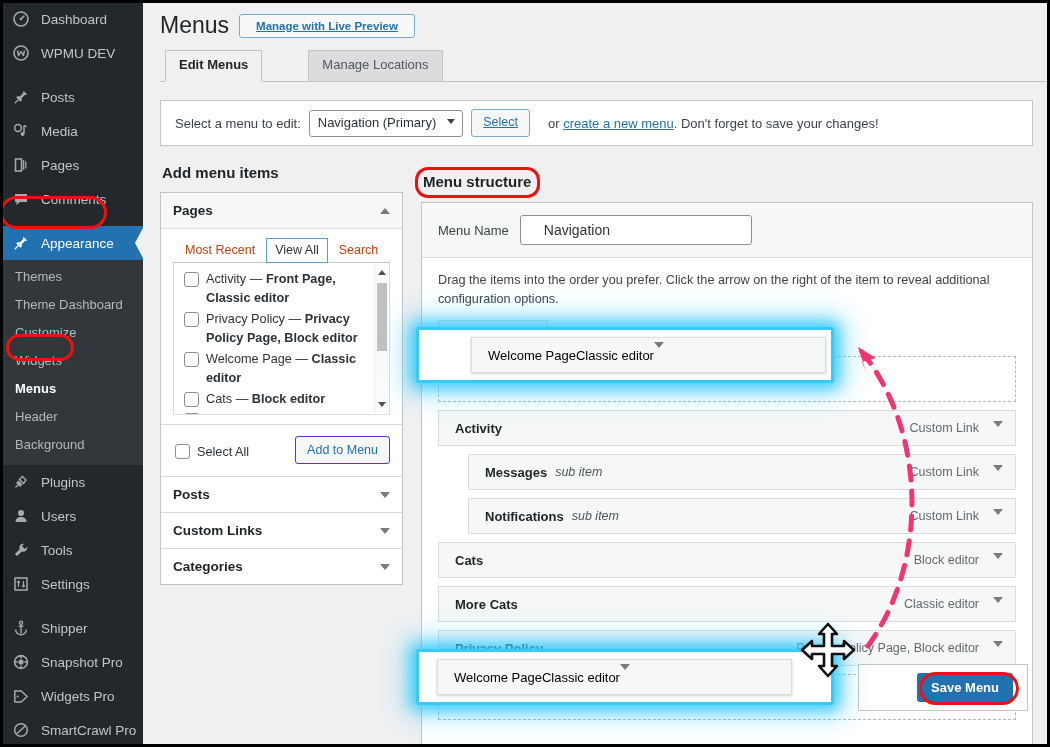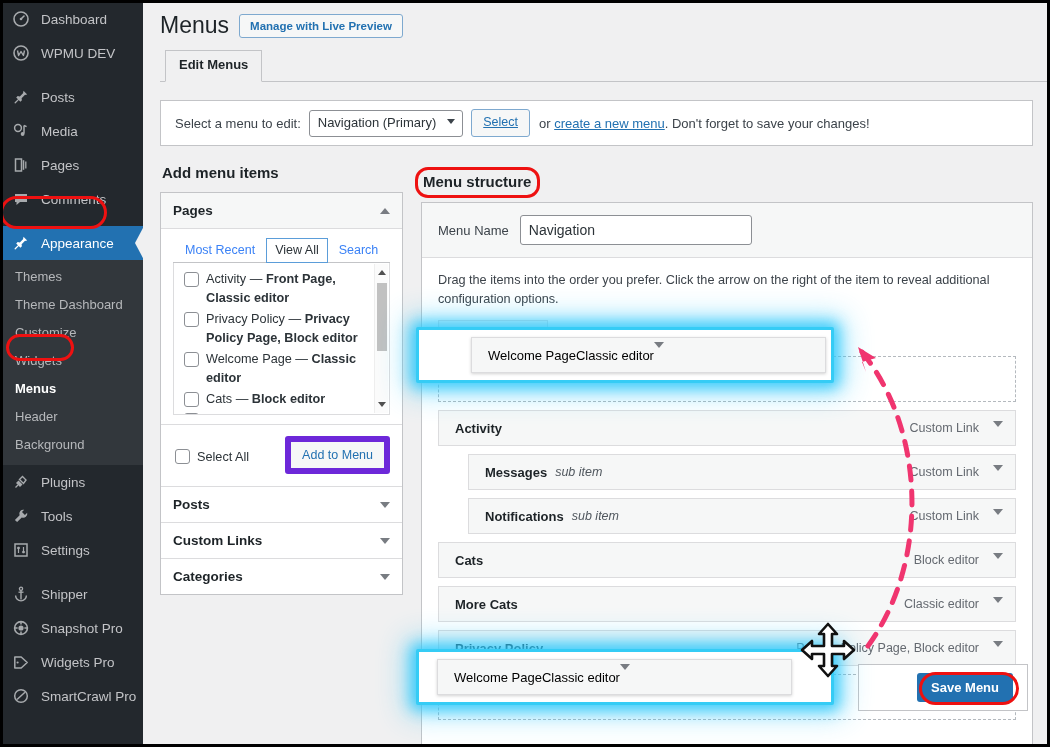--- a/index.html
+++ b/index.html
@@ -88,22 +88,23 @@
     margin-right: 10px;
   }
   .btn-live {
     display: inline-block;
     font-size: 11.5px;
     font-weight: bold;
     color: #2271b1;
     background: #f6f7f7;
     border: 1px solid #7ea9cf;
     border-radius: 3px;
-    padding: 5px 10px;
+    padding: 5px 16px;
     line-height: 1.1;
+    text-decoration: underline;
   }
 
   .nav-tabs {
     margin: 10px 0 0 17px;
     border-bottom: 1px solid #c3c4c7;
     height: 30px;
     display: flex;
     align-items: flex-end;
     padding-left: 5px;
     gap: 45px;
@@ -165,21 +166,21 @@
     margin-left: 8px;
     font-size: 12.5px;
     color: #2271b1;
     background: #f6f7f7;
     border: 1px solid #7ea9cf;
     border-radius: 3px;
     padding: 4px 11px;
     text-decoration: underline;
     line-height: 1.4;
   }
-  .sel-tail { margin-left: 9px; }
+  .sel-tail { margin-left: 18px; }
   .sel-tail a { color: #2271b1; }
 
   
   .cols { display: flex; padding: 14px 17px 0 17px; }
   .col-left { width: 243px; flex: 0 0 243px; }
   .col-right { flex: 1; margin-left: 18px; margin-top: 9px; }
 
   .col-h {
     font-size: 15px;
     font-weight: bold;
@@ -203,21 +204,21 @@
 
   .acc-body { padding: 9px 12px 0 12px; background:#fff; }
   .sub-tabs {
     display: flex;
     border-bottom: 1px solid #c3c4c7;
     font-size: 12.5px;
     padding-left: 3px;
   }
   .sub-tab {
     padding: 4px 8px 5px 8px;
-    color: #3b82f6;
+    color: #c2410c;
     margin-right: 2px;
     border: 1px solid transparent;
     border-bottom: none;
   }
   .sub-tab.active {
     background: #fff;
     color: #2c3338;
     border: 1px solid #c3c4c7;
     border-bottom: 1px solid #fff;
     margin-bottom: -1px;
@@ -269,21 +270,21 @@
     padding: 11px 12px 12px 12px;
     border-top: 1px solid #dcdcde;
     margin-top: 9px;
     background: #fff;
   }
   .sel-all { display: flex; align-items: flex-end; font-size: 12.7px; color: #2c3338; }
   .btn-add {
     font-size: 12.5px;
     color: #2271b1;
     background: #f6f7f7;
-    border: 6px solid #6d28d9;
+    border: 1px solid #6d28d9;
     border-radius: 3px;
     padding: 5px 11px;
     line-height: 1.3;
   }
 
   
   .struct-title-wrap { margin: 4px 0 11px 2px; display: inline-block; position: relative; }
   .struct-title { font-size: 15px; font-weight: bold; color: #1d2327; }
   .redbox {
     position: absolute; left: -8px; top: -6px; right: -9px; bottom: -7px;
@@ -297,21 +298,21 @@
     background: #f6f7f7;
     border-bottom: 1px solid #dcdcde;
     padding: 12px 16px;
     display: flex; align-items: center;
     font-size: 13px; color: #3c434a;
   }
   .panel-head label { margin-right: 11px; }
   .mname-input {
     border: 1px solid #8c8f94;
     border-radius: 3px;
-    padding: 5px 8px;
+    padding: 5px 23px;
     width: 232px;
     font-size: 14px;
     color: #2c3338;
     background: #fff;
     height: 30px;
     display:flex;align-items:center;
   }
   .panel-body { padding: 13px 16px 21px 16px; position: relative; }
   .drag-help { font-size: 12.7px; color: #3c434a; line-height: 1.5; }
   .bulk {
@@ -487,20 +488,29 @@
       <span class="sb-ico">
         <svg width="16" height="16" viewBox="0 0 16 16">
             <path d="M3 9 L7 13 L9.5 10.5 L5.5 6.5 Z" fill="currentColor"></path>
             <path d="M6.5 5.5 L10.5 9.5 L13 6 L9.5 2.5 Z" fill="none" stroke="currentColor" stroke-width="1.4"></path>
             <path d="M2.5 13.5 L5 11" stroke="currentColor" stroke-width="1.3"></path>
           </svg>
       </span>
       <span>Plugins</span>
     </div>
 
+    <div class="sb-item">
+      <span class="sb-ico">
+        <svg width="16" height="16" viewBox="0 0 16 16">
+            <circle cx="8" cy="5" r="3" fill="currentColor"></circle>
+            <path d="M2.5 14 c0-3.3 2.5-5 5.5-5 s5.5 1.7 5.5 5 Z" fill="currentColor"></path>
+          </svg>
+      </span>
+      <span>Users</span>
+    </div>
 
     <div class="sb-item">
       <span class="sb-ico">
         <svg width="16" height="16" viewBox="0 0 16 16">
             <path d="M11.2 1.8 a4 4 0 0 0-4.6 5.4 L1.9 11.9 l2.2 2.2 L8.8 9.4 a4 4 0 0 0 5.4-4.6 L11.9 7 L9 4.1 Z" fill="currentColor"></path>
           </svg>
       </span>
       <span>Tools</span>
     </div>
 
@@ -565,20 +575,21 @@
   <div id="content">
     <div id="topbar-dark"></div>
 
     <div class="page-head">
       <span class="page-title">Menus</span>
       <span class="btn-live">Manage with Live Preview</span>
     </div>
 
     <div class="nav-tabs">
       <span class="nav-tab active">Edit Menus</span>
+      <span class="nav-tab">Manage Locations</span>
     </div>
 
     <div class="select-bar">
       <label>Select a menu to edit:</label>
       <span class="sel-wrap">
         <span class="sel-box">Navigation (Primary)</span>
         <span class="sel-caret"></span>
       </span>
       <span class="btn-select">Select</span>
       <span class="sel-tail">

